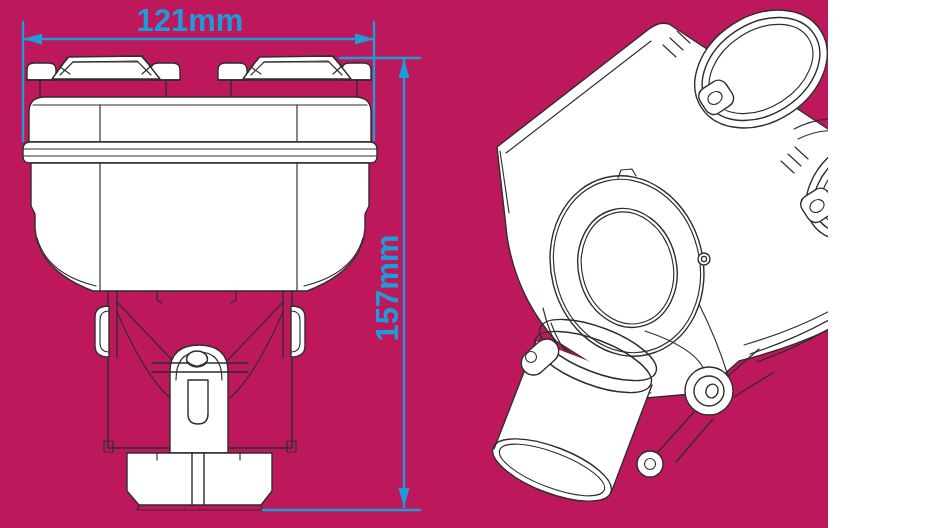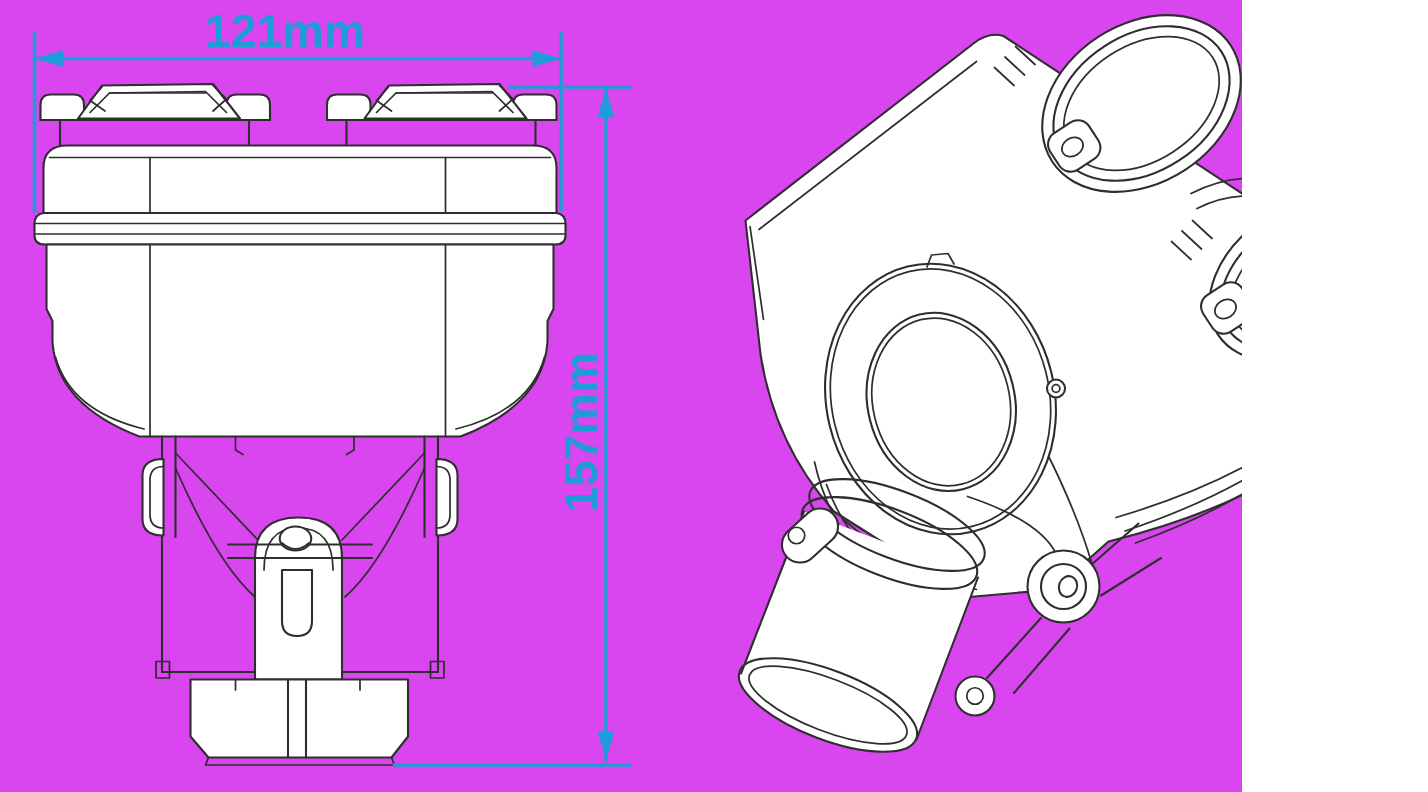--- a/index.html
+++ b/index.html
@@ -1,16 +1,16 @@
 <!DOCTYPE html>
 <html style="--ink: #2e2e2e; --accent: #1e9cd7;"><head>
 <meta charset="utf-8">
 <style>
   html,body{margin:0;padding:0;background:#fff;}
-  .stage{position:relative;width:828px;height:528px;background:#d946ef;overflow:hidden;
+  .stage{position:relative;width:828px;height:528px;background:#be185d;overflow:hidden;
          font-family:"Liberation Sans",sans-serif;}
   svg{display:block;}
   
   .ln{fill:none;stroke:var(--ink,#2e2e2e);stroke-width:1.4;stroke-linejoin:round;stroke-linecap:round;}
   .th{fill:none;stroke:var(--ink,#2e2e2e);stroke-width:1.15;stroke-linejoin:round;stroke-linecap:round;}
   .sh{fill:#ffffff;stroke:var(--ink,#2e2e2e);stroke-width:1.4;stroke-linejoin:round;stroke-linecap:round;}
   .fillonly{fill:#ffffff;stroke:none;}
   
   .dim{fill:none;stroke:var(--accent,#1e9cd7);stroke-width:2.4;stroke-linecap:round;}
   .dimhead{fill:var(--accent,#1e9cd7);stroke:none;}

